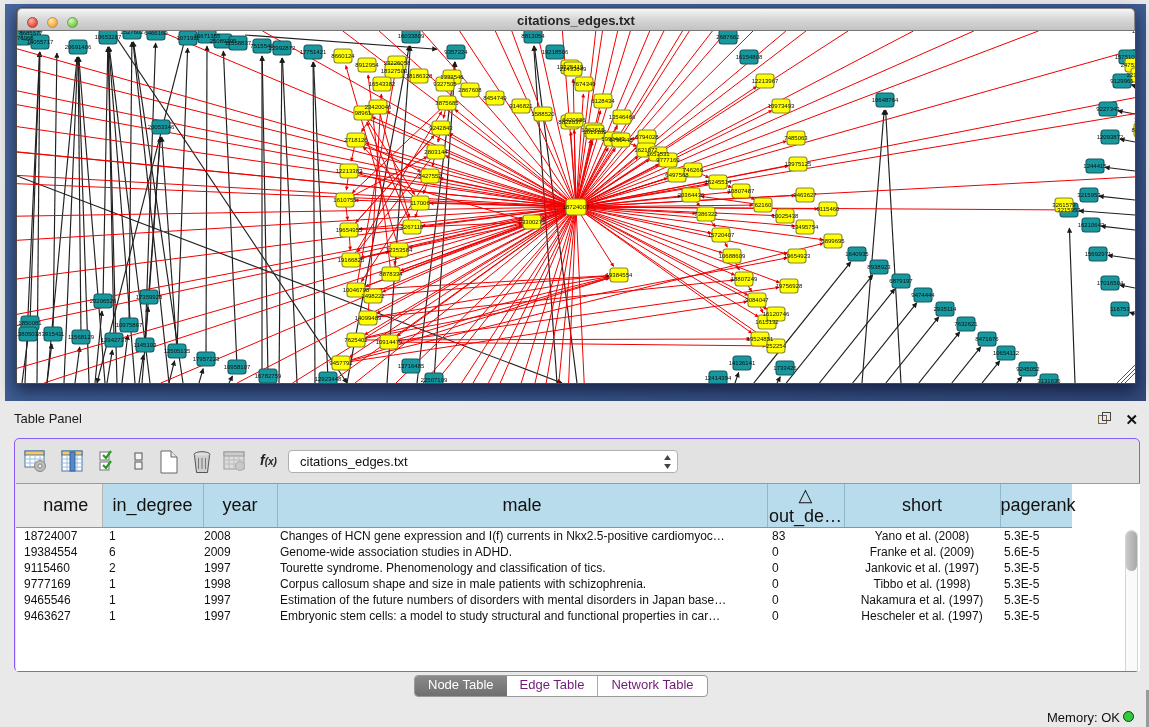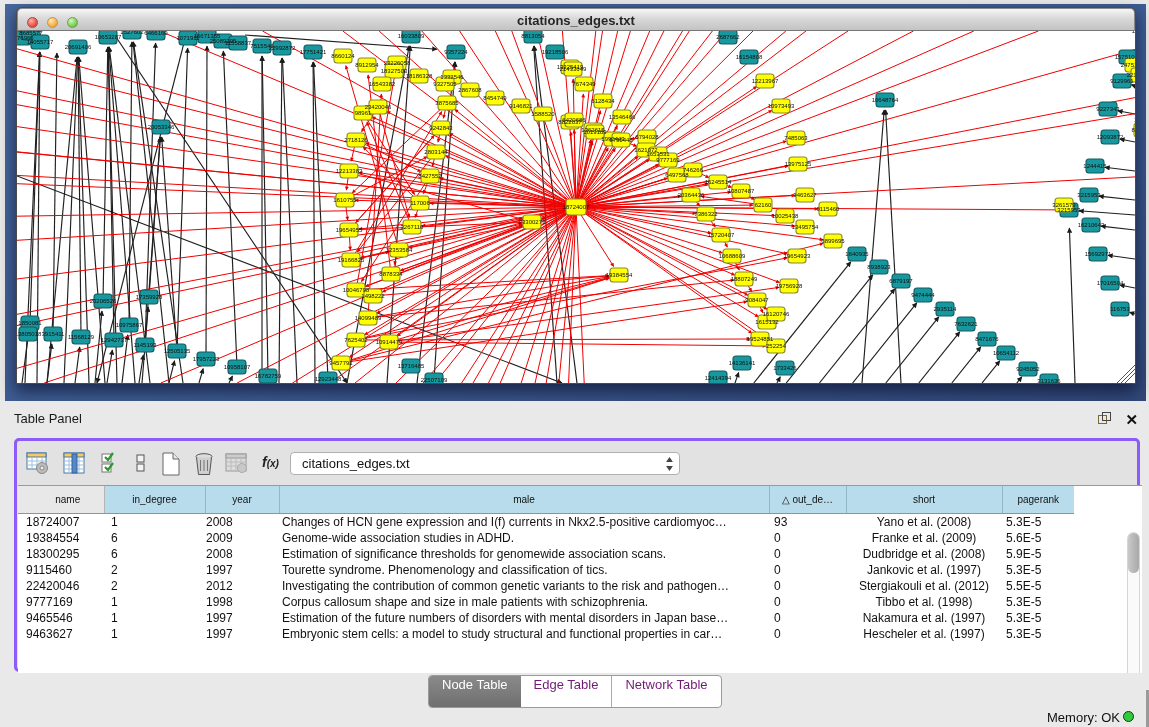--- a/index.html
+++ b/index.html
@@ -7,41 +7,41 @@
 #titlebar{position:absolute;left:0;top:0;width:100%;height:23px;border-radius:5px 5px 0 0;background:linear-gradient(#f6f6f6,#d9d9d9 45%,#c3c3c3);border:1px solid #8a8a8a;border-bottom:1px solid #777;}
 #title{position:absolute;width:100%;text-align:center;top:4px;font-size:13px;font-weight:bold;color:#262626}
 .tl{position:absolute;top:8px;width:11px;height:11px;border-radius:50%;}
 #tlr{left:9px;background:radial-gradient(circle at 35% 30%,#ffb0a8,#e9574a 60%,#c03730);border:1px solid #b04038}
 #tly{left:29px;background:radial-gradient(circle at 35% 30%,#ffe9b0,#f6b14c 60%,#d98f2b);border:1px solid #c8923c}
 #tlg{left:49px;background:radial-gradient(circle at 35% 30%,#d2f5c0,#7ed356 60%,#58a82f);border:1px solid #6aa348}
 #panelhead{position:absolute;left:0;top:401px;width:1149px;height:33px;background:#e9e9e9}
 #panelhead .t{position:absolute;left:14px;top:10px;font-size:13px;color:#1a1a1a}
 #pclose{position:absolute;right:11px;top:10px;font-size:15px;font-weight:bold;color:#111}
 #pfloat{position:absolute;right:38px;top:11px;width:13px;height:12px}
-#container{position:absolute;left:14px;top:438px;width:1126px;height:234px;background:#e2e2e2;border:3px solid #8b5cf6;border-radius:5px;}
+#container{position:absolute;left:14px;top:438px;width:1126px;height:234px;background:#e2e2e2;border:1px solid #8b5cf6;border-radius:5px;}
 #toolbar{position:absolute;left:0;top:0;width:100%;height:44px;}
 .ic{position:absolute;top:11px}
 #dropdown{position:absolute;left:273px;top:11px;width:390px;height:23px;background:#fff;border:1px solid #b0b0b0;border-radius:4px;font-size:13px;color:#111;line-height:21px;padding-left:11px}
 #tablewrap{position:absolute;left:1px;top:44px;width:1124px;height:188px;background:#fff;border-top:1px solid #9a9a9a;overflow:hidden}
 table{border-collapse:collapse;font-size:12px;table-layout:fixed;width:1113px}
-th{background:#b8dcec;font-weight:normal;border-left:1px solid #8fb8c8;height:21px;font-size:10px;color:#111}
+th{background:#b8dcec;font-weight:normal;border-left:1px solid #8fb8c8;height:21px;font-size:18px;color:#111}
 th.gray{background:#e8e8e8;border-left:none;border-right:1px solid #b5b5b5}
 thead th{border-bottom:1px solid #7e9aa8}
 td{height:16px;font-size:12px;color:#111;white-space:nowrap;overflow:hidden;padding:0}
 .c1{width:86px;padding-left:8px}
 .c2{width:101px;padding-left:7px}
 .c3{width:74px;padding-left:1px}
 .c4{width:490px;padding-left:3px}
 .c5{width:77px;padding-left:5px}
 .c6{width:156px;text-align:center}
 .c7{width:72px;padding-left:4px}
 .c8{width:29px}
 #sbar{position:absolute;right:2px;top:46px;width:13px;height:184px;background:#fafafa;border:1px solid #d5d5d5;border-radius:7px}
 #sthumb{position:absolute;right:3px;top:47px;width:11px;height:40px;background:linear-gradient(90deg,#c9c9c9,#a8a8a8);border-radius:6px}
-#tabs{position:absolute;left:428px;top:675px;height:33px;border:1px solid #9a9a9a;border-radius:4px;overflow:hidden;display:flex;background:#fff}
+#tabs{position:absolute;left:414px;top:675px;height:22px;border:1px solid #9a9a9a;border-radius:4px;overflow:hidden;display:flex;background:#fff}
 #tabs div{font-size:13px;line-height:17px;padding:0 13px;color:#701a75}
 #tabs .sel{background:linear-gradient(#8a8a8a,#6f6f6f);color:#fff}
 #tabs .sep{border-left:1px solid #aaa;padding:0;width:0}
 #memory{position:absolute;right:29px;top:710px;font-size:13px;color:#111}
 #memdot{position:absolute;right:15px;top:711px;width:11px;height:11px;border-radius:50%;background:#2ecc38;border:1px solid #2a2a2a}
 #redge{position:absolute;right:0;top:690px;width:3px;height:37px;background:#9a9a9a}
 </style></head><body>
 <div id="desktop">
   <div id="frame">
     <div id="titlebar">
@@ -706,63 +706,43 @@
             <th class="c7" style="padding:0">pagerank</th>
             <th style="background:#fff;border:none"></th>
       </tr>
         </thead>
       <tbody>
           <tr>
             <td class="c1">18724007</td>
             <td class="c2">1</td>
             <td class="c3">2008</td>
             <td class="c4">Changes of HCN gene expression and I(f) currents in Nkx2.5-positive cardiomyoc…</td>
-            <td class="c5">93</td>
+            <td class="c5">83</td>
             <td class="c6">Yano et al. (2008)</td>
             <td class="c7">5.3E-5</td>
             <td class="c8"></td>
           </tr>
           <tr>
             <td class="c1">19384554</td>
             <td class="c2">6</td>
             <td class="c3">2009</td>
             <td class="c4">Genome-wide association studies in ADHD.</td>
             <td class="c5">0</td>
             <td class="c6">Franke et al. (2009)</td>
             <td class="c7">5.6E-5</td>
             <td class="c8"></td>
           </tr>
           <tr>
-            <td class="c1">18300295</td>
-            <td class="c2">6</td>
-            <td class="c3">2008</td>
-            <td class="c4">Estimation of significance thresholds for genomewide association scans.</td>
-            <td class="c5">0</td>
-            <td class="c6">Dudbridge et al. (2008)</td>
-            <td class="c7">5.9E-5</td>
-            <td class="c8"></td>
-          </tr>
-          <tr>
             <td class="c1">9115460</td>
             <td class="c2">2</td>
             <td class="c3">1997</td>
             <td class="c4">Tourette syndrome. Phenomenology and classification of tics.</td>
             <td class="c5">0</td>
             <td class="c6">Jankovic et al. (1997)</td>
             <td class="c7">5.3E-5</td>
-            <td class="c8"></td>
-          </tr>
-          <tr>
-            <td class="c1">22420046</td>
-            <td class="c2">2</td>
-            <td class="c3">2012</td>
-            <td class="c4">Investigating the contribution of common genetic variants to the risk and pathogen…</td>
-            <td class="c5">0</td>
-            <td class="c6">Stergiakouli et al. (2012)</td>
-            <td class="c7">5.5E-5</td>
             <td class="c8"></td>
           </tr>
           <tr>
             <td class="c1">9777169</td>
             <td class="c2">1</td>
             <td class="c3">1998</td>
             <td class="c4">Corpus callosum shape and size in male patients with schizophrenia.</td>
             <td class="c5">0</td>
             <td class="c6">Tibbo et al. (1998)</td>
             <td class="c7">5.3E-5</td>

